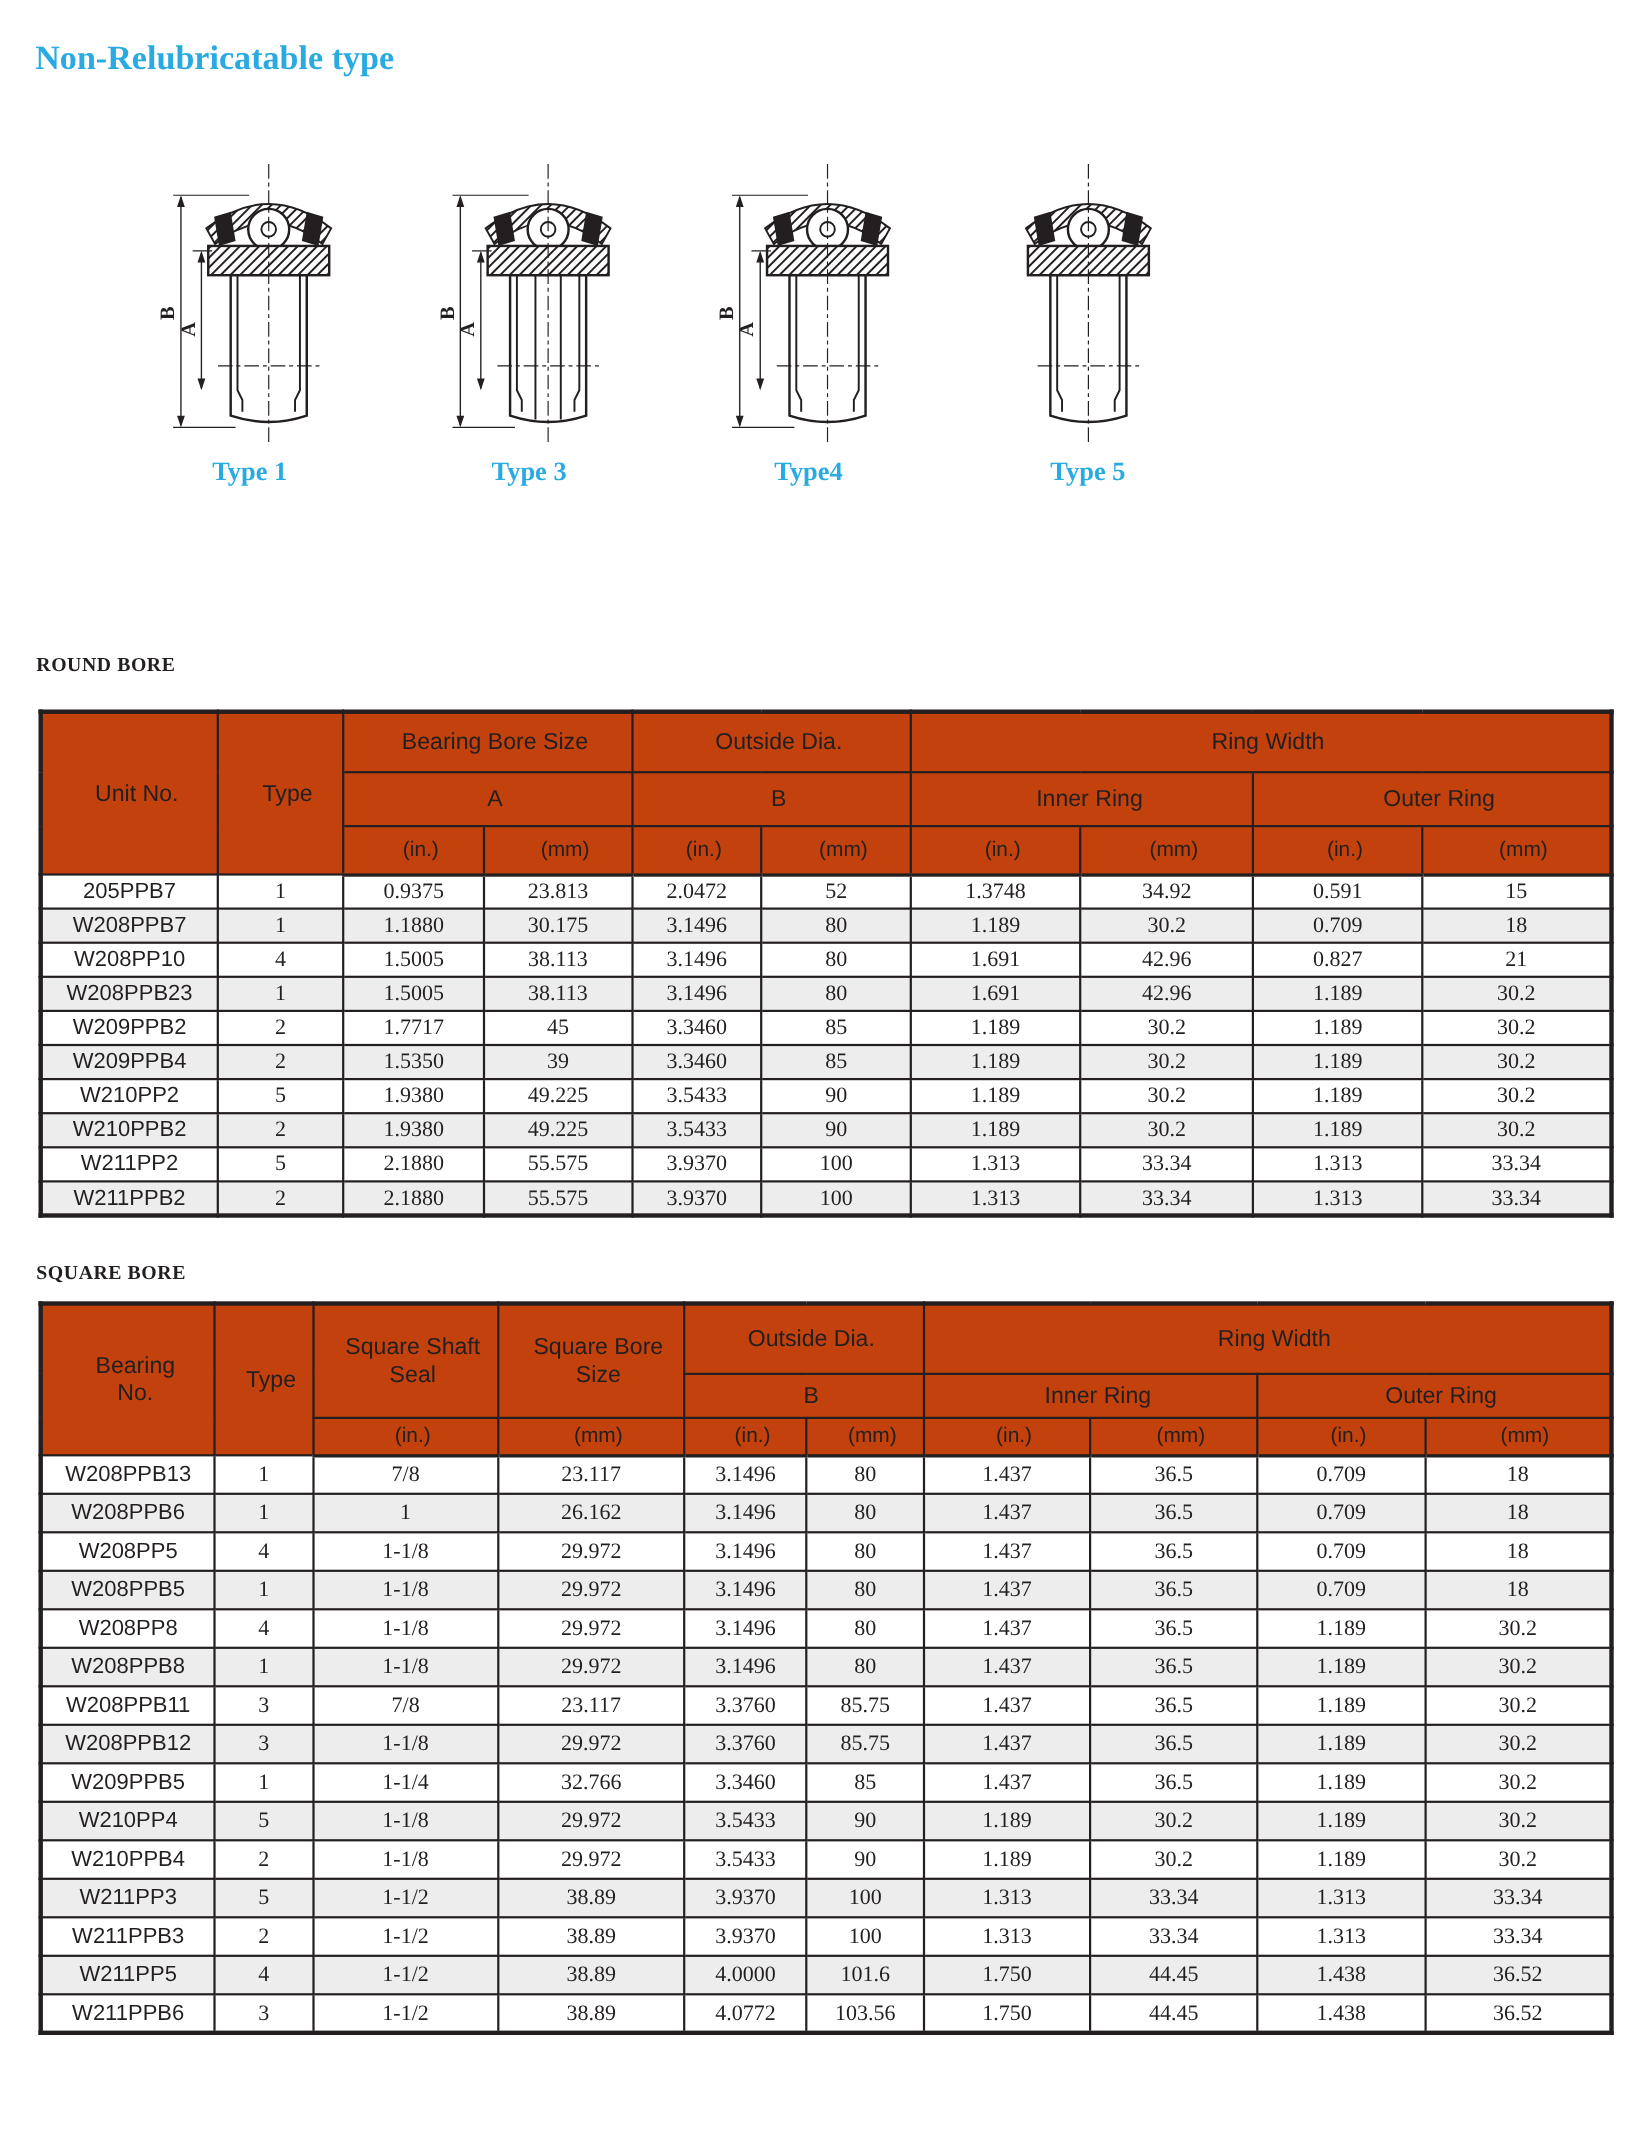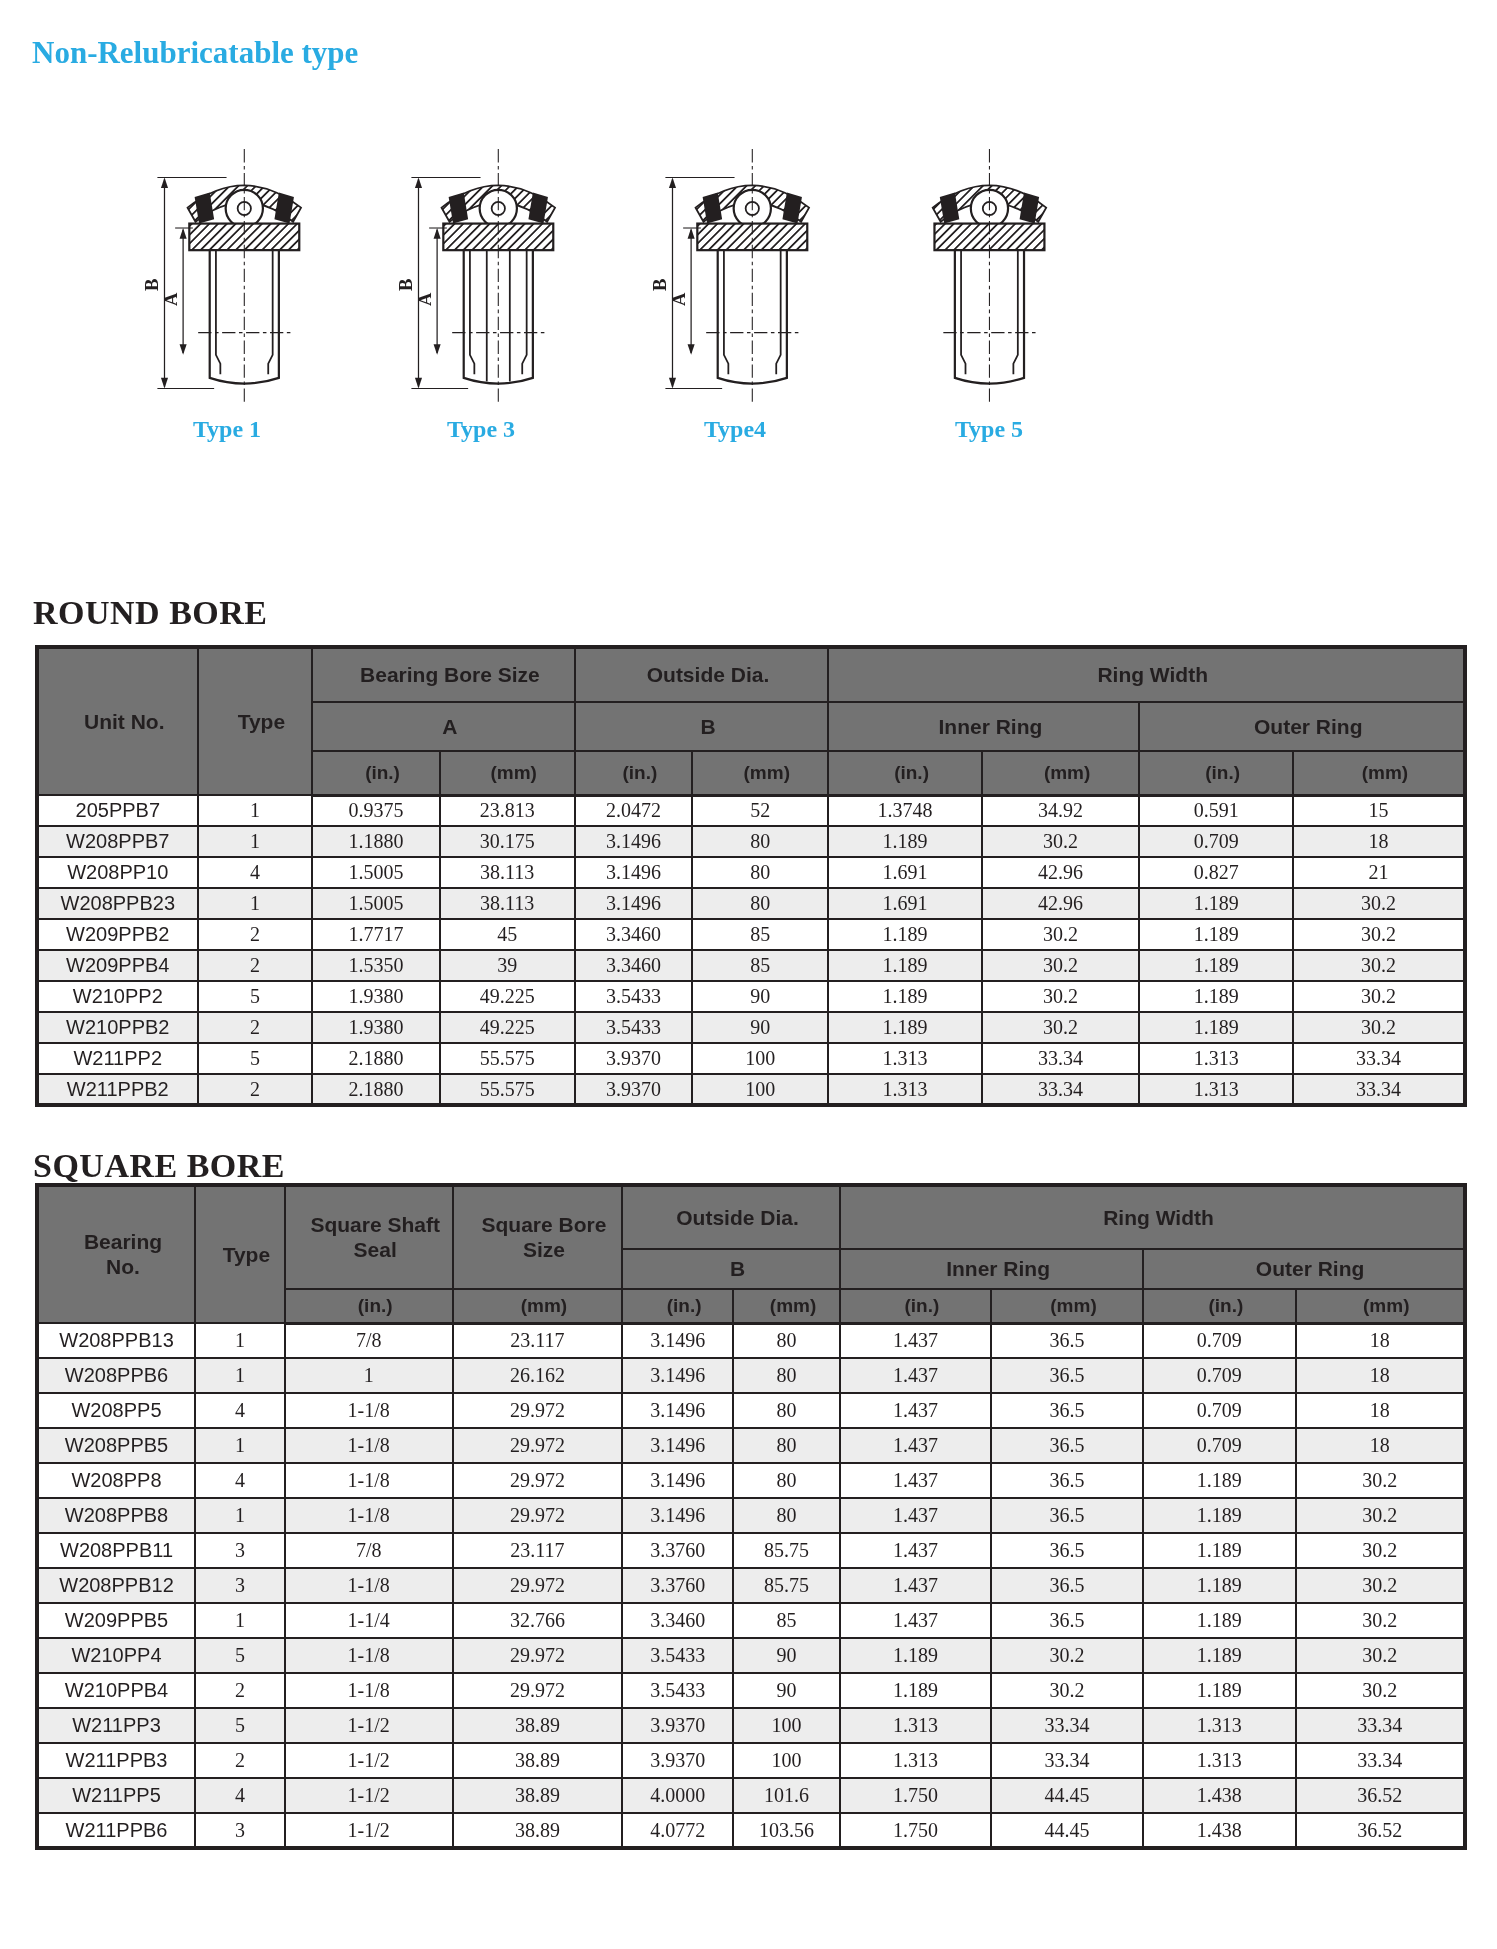--- a/index.html
+++ b/index.html
@@ -18,37 +18,37 @@
   }
   .diagram-cell{width:178px;text-align:center;}
   .diagram-cell svg{display:block;margin:0 auto;}
   .type-label{
     margin-top:8px;font-family:"Liberation Serif",serif;font-weight:bold;
     font-size:24px;color:#29abe2;
   }
   .section-heading{
     position:absolute;left:33px;
     font-family:"Liberation Serif",serif;font-weight:bold;
-    font-size:34px;letter-spacing:0.5px;color:#231f20;
+    font-size:18px;letter-spacing:0.5px;color:#231f20;
   }
   #round-heading{top:594px;}
   #square-heading{top:1147px;}
   table.spec{
     position:absolute;left:35px;width:1432px;
     border-collapse:collapse;table-layout:fixed;
     border:4px solid #231f20;
   }
   #round-table{top:645px;}
   #square-table{top:1183px;}
   table.spec th, table.spec td{
     border:2px solid #231f20;text-align:center;vertical-align:middle;padding:0;
   }
   table.spec thead th{
-    background:#737373;font-family:"Liberation Sans",sans-serif;
-    font-weight:bold;font-size:21px;padding-left:13px;
+    background:#c2410c;font-family:"Liberation Sans",sans-serif;
+    font-weight:normal;font-size:21px;padding-left:13px;
   }
   table.spec thead tr.h-units th{font-size:19px;}
   table.spec thead tr:last-child th{border-bottom:3px solid #231f20;}
   #round-table thead tr.h-top{height:55px;}
   #round-table thead tr.h-mid{height:49px;}
   #round-table thead tr.h-units{height:44px;}
   #round-table tbody tr{height:31px;}
   #square-table thead tr.h-top{height:64px;}
   #square-table thead tr.h-mid{height:40px;}
   #square-table thead tr.h-units{height:34px;}

